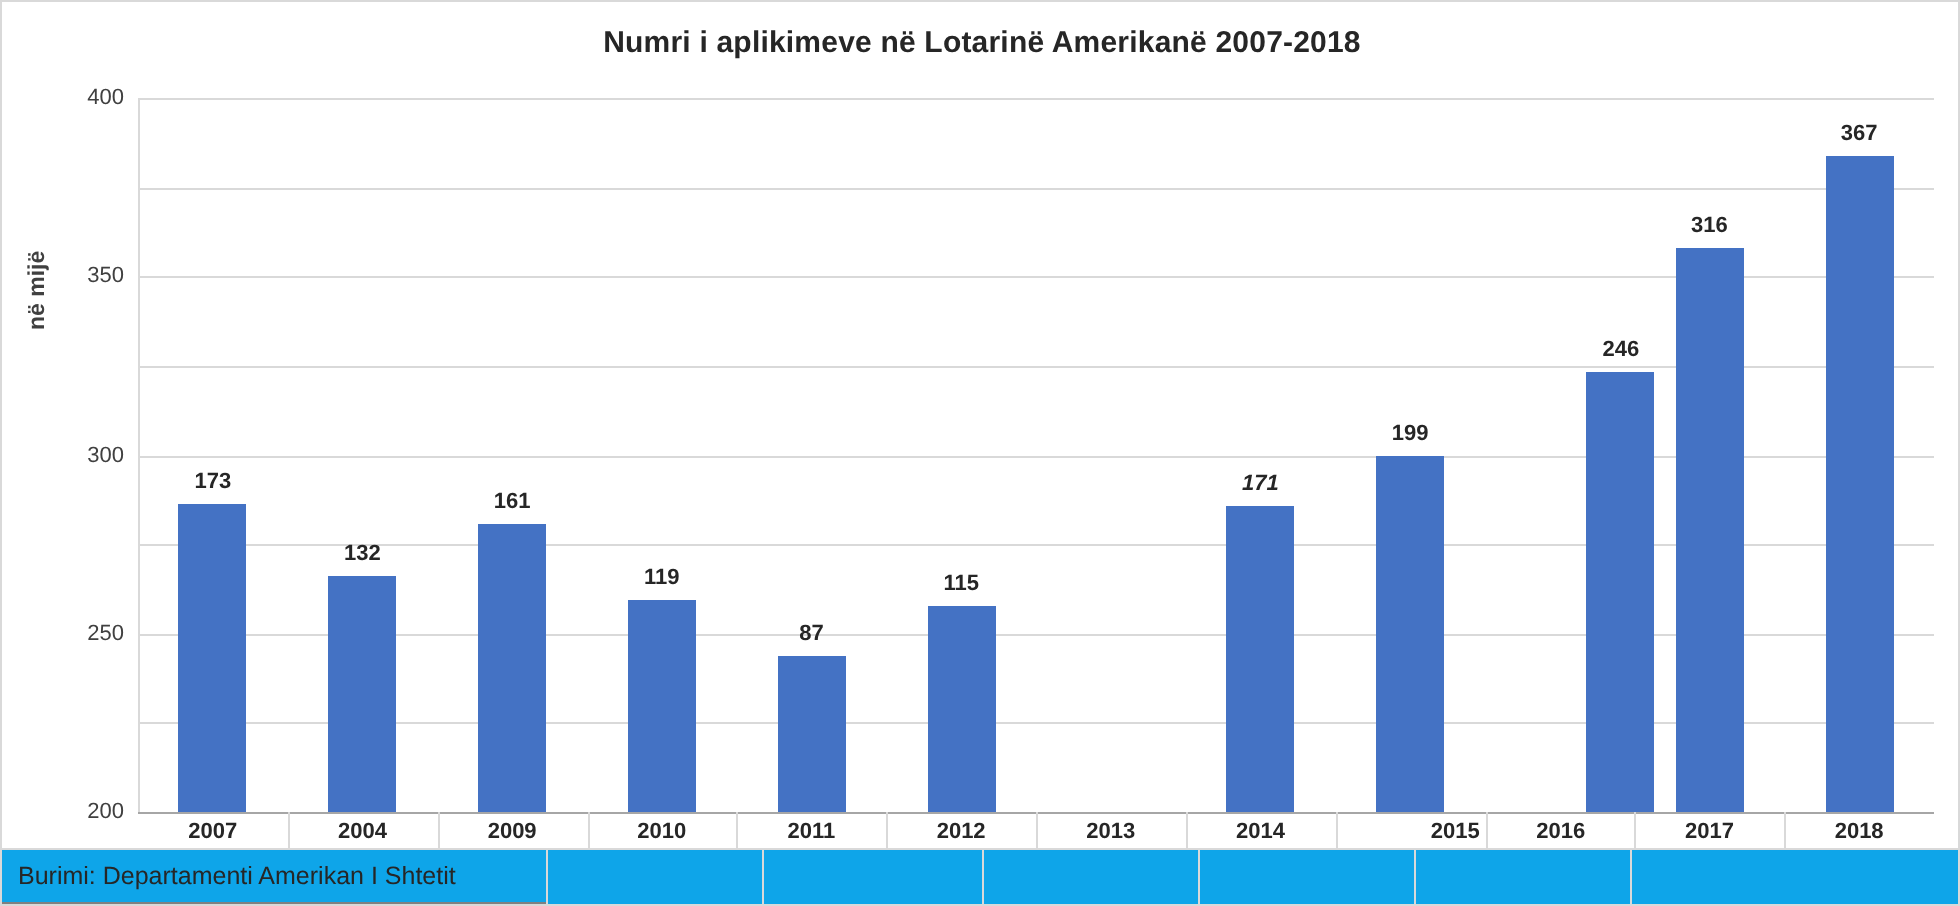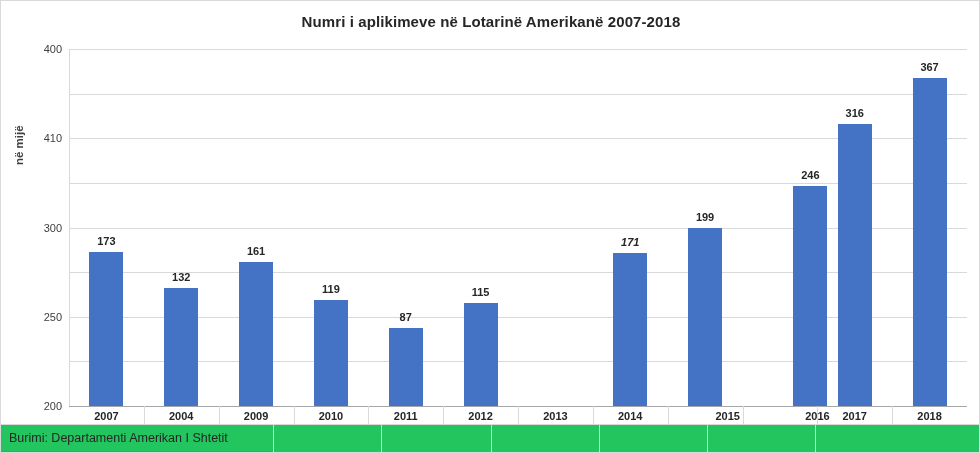--- a/index.html
+++ b/index.html
@@ -151,21 +151,21 @@
   #source-row {
     position: absolute;
     left: 0;
     top: 425px;
     width: 980px;
     height: 28px;
     border-left: 1px solid #d9d9d9;
     border-right: 1px solid #d9d9d9;
     border-bottom: 1px solid #d9d9d9;
     box-sizing: border-box;
-    background: #22c55e;
+    background: #0ea5e9;
   }
   #source-text {
     position: absolute;
     left: 8px;
     top: 0;
     height: 27px;
     line-height: 27px;
     font-size: 12.5px;
     color: #262626;
     white-space: nowrap;
@@ -207,21 +207,21 @@
           <div class="gridline" style="top: 178.5px;">
             <div class="ytick-label" style="top: 178.5px;">200</div>
           </div>
           <div class="gridline" style="top: 133.875px;">
             <div class="ytick-label" style="top: 133.875px;">250</div>
           </div>
           <div class="gridline" style="top: 89.25px;">
             <div class="ytick-label" style="top: 89.25px;">300</div>
           </div>
           <div class="gridline" style="top: 44.625px;">
-            <div class="ytick-label" style="top: 44.625px;">410</div>
+            <div class="ytick-label" style="top: 44.625px;">350</div>
           </div>
           <div class="gridline" style="top: 0px;">
             <div class="ytick-label" style="top: 0px;">400</div>
           </div>
         </div>
       <div id="bars">
           <div class="bar-slot" style="left: 0px; width: 74.8333px;">
             <div class="bar" style="height: 154.403px;"></div>
             <div class="bar-value" style="bottom: 159.403px;">173</div>
           </div>
@@ -280,21 +280,21 @@
         <div class="xtick-cell" style="left: 299.333px; width: 74.8333px;">2011</div>
         <div class="xtick-sep" style="left: 299.333px;"></div>
         <div class="xtick-cell" style="left: 374.167px; width: 74.8333px;">2012</div>
         <div class="xtick-sep" style="left: 374.167px;"></div>
         <div class="xtick-cell" style="left: 449px; width: 74.8333px;">2013</div>
         <div class="xtick-sep" style="left: 449px;"></div>
         <div class="xtick-cell" style="left: 523.833px; width: 74.8333px;">2014</div>
         <div class="xtick-sep" style="left: 523.833px;"></div>
         <div class="xtick-cell" style="left: 598.667px; width: 72px; padding-left: 24px;">2015</div>
         <div class="xtick-sep" style="left: 598.667px;"></div>
-        <div class="xtick-cell" style="left: 711px; width: 74.8333px;">2016</div>
+        <div class="xtick-cell" style="left: 674px; width: 74.8333px;">2016</div>
         <div class="xtick-sep" style="left: 673.5px;"></div>
         <div class="xtick-cell" style="left: 748.333px; width: 74.8333px;">2017</div>
         <div class="xtick-sep" style="left: 748.333px;"></div>
         <div class="xtick-cell" style="left: 823.167px; width: 74.8333px;">2018</div>
         <div class="xtick-sep" style="left: 823.167px;"></div>
       </div>
 
   </div>
 
   <div id="source-row">

